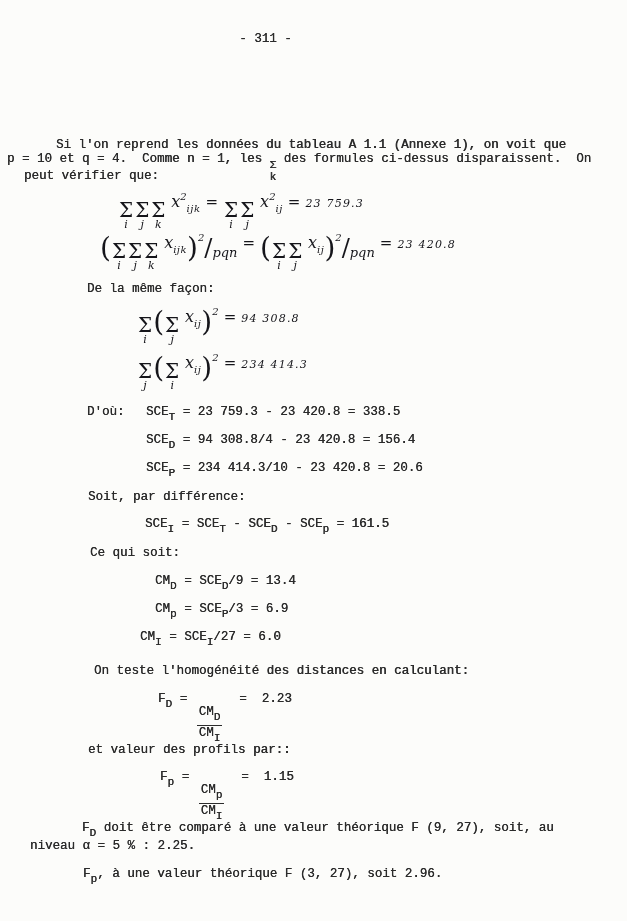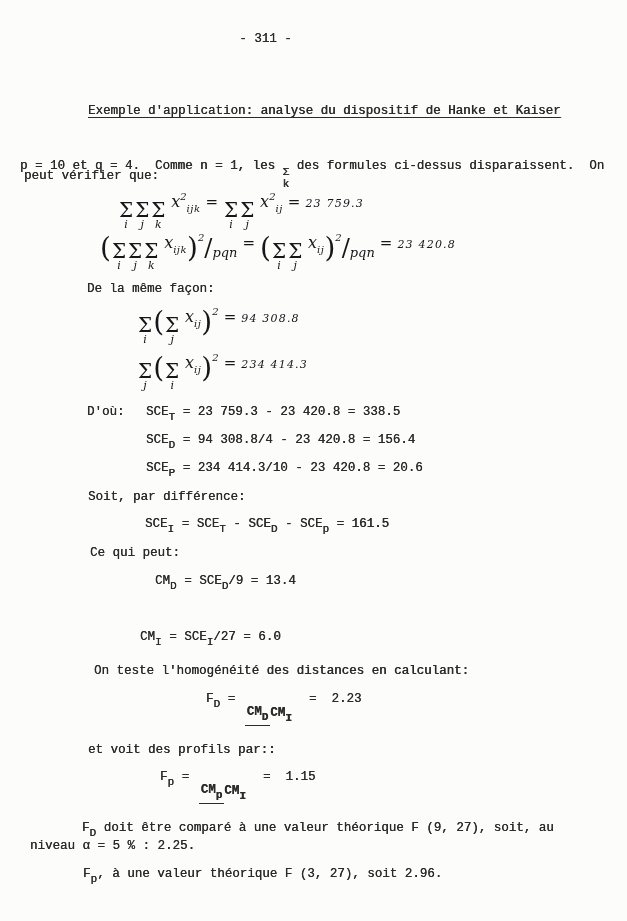--- a/index.html
+++ b/index.html
@@ -17,22 +17,22 @@
   .title { text-decoration:underline; text-underline-offset:3px; }
   .ts { font-size:11px; vertical-align:-4.5px; }       
   
   .kstack {
     display:inline-flex; flex-direction:column; align-items:center;
     vertical-align:-6px; line-height:1; font-size:11px;
   }
   .kstack span { line-height:1.05; }
   
   .frac {
-    display:inline-flex; flex-direction:row; align-items:center;
-    vertical-align:-13px; margin:0 2px; line-height:15px;font-weight:bold;
+    display:inline-flex; flex-direction:column; align-items:center;
+    vertical-align:-13px; margin:0 2px; line-height:15px;
   }
   .frac .fnum { border-bottom:1.3px solid #2b2b2b; padding:0 2px 0 2px; }
   .frac .fden { padding-top:0; }
   
   .hw {
     position:absolute; white-space:pre;
     font-family:"DejaVu Serif", serif; font-style:italic; color:#15151a;
     font-size:15px;
   }
   .sig {
@@ -50,50 +50,51 @@
   .bigslash { font-size:24px; font-style:normal; vertical-align:-8px; }
   .pqn { font-size:13px; vertical-align:-9px; }
 </style>
 </head>
 <body>
 
 <div class="page">
 
   <div class="t" style="left:0; top:32px; width:531px; text-align:center;">- 311 -</div>
 
-  <div class="t title" style="left:88px; top:104px;">Exemple d'application: analyse du dispositif de Hanke et Kaiser</div>
 
-  <div class="t" style="left:20px; top:152px;margin-top:7px;"><span>p = 10 et q = 4.  Comme n = 1, les </span><span class="kstack"><span>Σ</span><span>k</span></span><span> des formules ci-dessus disparaissent.  On</span></div>
+  <div class="t" style="left:56px; top:138px;">Si l'on reprend les données du tableau A 1.1 (Annexe 1), on voit que</div>
+  <div class="t" style="left:7px; top:152px;"><span>p = 10 et q = 4.  Comme n = 1, les </span><span class="kstack"><span>Σ</span><span>k</span></span><span> des formules ci-dessus disparaissent.  On</span></div>
   <div class="t" style="left:24px; top:169px;">peut vérifier que:</div>
 
   <div class="hw" style="left:118px; top:191px;"><span class="sig"><span class="sg">Σ</span><span class="su">i</span></span><span class="sig"><span class="sg">Σ</span><span class="su">j</span></span><span class="sig"><span class="sg">Σ</span><span class="su">k</span></span><span> </span><span class="var">x</span><span class="msup">2</span><span class="msub">ijk</span><span class="meq">=</span><span class="sig"><span class="sg">Σ</span><span class="su">i</span></span><span class="sig"><span class="sg">Σ</span><span class="su">j</span></span><span> </span><span class="var">x</span><span class="msup">2</span><span class="msub">ij</span><span class="meq">=</span><span class="mnum">23 759.3</span></div>
 
   <div class="hw" style="left:100px; top:231px;"><span class="bigp">(</span><span class="sig"><span class="sg">Σ</span><span class="su">i</span></span><span class="sig"><span class="sg">Σ</span><span class="su">j</span></span><span class="sig"><span class="sg">Σ</span><span class="su">k</span></span><span> </span><span class="var">x</span><span class="msub">ijk</span><span class="bigp">)</span><span class="msup">2</span><span class="bigslash">/</span><span class="pqn">pqn</span><span class="meq">=</span><span class="bigp">(</span><span class="sig"><span class="sg">Σ</span><span class="su">i</span></span><span class="sig"><span class="sg">Σ</span><span class="su">j</span></span><span> </span><span class="var">x</span><span class="msub">ij</span><span class="bigp">)</span><span class="msup">2</span><span class="bigslash">/</span><span class="pqn">pqn</span><span class="meq">=</span><span class="mnum">23 420.8</span></div>
 
   <div class="t" style="left:87px; top:282px;">De la même façon:</div>
 
   <div class="hw" style="left:137px; top:305px;"><span class="sig"><span class="sg">Σ</span><span class="su">i</span></span><span class="bigp">(</span><span class="sig"><span class="sg">Σ</span><span class="su">j</span></span><span> </span><span class="var">x</span><span class="msub">ij</span><span class="bigp">)</span><span class="msup">2</span><span class="meq">=</span><span class="mnum">94 308.8</span></div>
 
   <div class="hw" style="left:137px; top:351px;"><span class="sig"><span class="sg">Σ</span><span class="su">j</span></span><span class="bigp">(</span><span class="sig"><span class="sg">Σ</span><span class="su">i</span></span><span> </span><span class="var">x</span><span class="msub">ij</span><span class="bigp">)</span><span class="msup">2</span><span class="meq">=</span><span class="mnum">234 414.3</span></div>
 
   <div class="t" style="left:87px; top:405px;">D'où:</div>
   <div class="t" style="left:146px; top:405px;"><span>SCE</span><span class="ts">T</span><span> = 23 759.3 - 23 420.8 = 338.5</span></div>
   <div class="t" style="left:146px; top:433px;"><span>SCE</span><span class="ts">D</span><span> = 94 308.8/4 - 23 420.8 = 156.4</span></div>
   <div class="t" style="left:146px; top:461px;"><span>SCE</span><span class="ts">P</span><span> = 234 414.3/10 - 23 420.8 = 20.6</span></div>
 
   <div class="t" style="left:88px; top:490px;">Soit, par différence:</div>
   <div class="t" style="left:145px; top:517px;"><span>SCE</span><span class="ts">I</span><span> = </span><span>SCE</span><span class="ts">T</span><span> - </span><span>SCE</span><span class="ts">D</span><span> - </span><span>SCE</span><span class="ts">p</span><span> = 161.5</span></div>
 
-  <div class="t" style="left:90px; top:546px;">Ce qui peut:</div>
+  <div class="t" style="left:90px; top:546px;">Ce qui soit:</div>
   <div class="t" style="left:155px; top:574px;"><span>CM</span><span class="ts">D</span><span> = </span><span>SCE</span><span class="ts">D</span><span>/9 = 13.4</span></div>
+  <div class="t" style="left:155px; top:602px;"><span>CM</span><span class="ts">p</span><span> = </span><span>SCE</span><span class="ts">P</span><span>/3 = 6.9</span></div>
   <div class="t" style="left:140px; top:630px;"><span>CM</span><span class="ts">I</span><span> = </span><span>SCE</span><span class="ts">I</span><span>/27 = 6.0</span></div>
 
   <div class="t" style="left:88px; top:664px;margin-left:6px;">On teste l'homogénéité des distances en calculant:</div>
-  <div class="t" style="left:158px; top:692px;margin-left:48px;"><span>F</span><span class="ts">D</span><span> = </span><span class="frac"><span class="fnum"><span>CM</span><span class="ts">D</span></span><span class="fden"><span>CM</span><span class="ts">I</span></span></span><span>  =  2.23</span></div>
+  <div class="t" style="left:158px; top:692px;"><span>F</span><span class="ts">D</span><span> = </span><span class="frac"><span class="fnum"><span>CM</span><span class="ts">D</span></span><span class="fden"><span>CM</span><span class="ts">I</span></span></span><span>  =  2.23</span></div>
 
-  <div class="t" style="left:88px; top:743px;">et voit des profils par::</div>
+  <div class="t" style="left:88px; top:743px;">et valeur des profils par::</div>
   <div class="t" style="left:160px; top:770px;text-align:right;"><span>F</span><span class="ts">p</span><span> = </span><span class="frac"><span class="fnum"><span>CM</span><span class="ts">p</span></span><span class="fden"><span>CM</span><span class="ts">I</span></span></span><span>  =  1.15</span></div>
 
   <div class="t" style="left:82px; top:821px;"><span>F</span><span class="ts">D</span><span> doit être comparé à une valeur théorique F (9, 27), soit, au</span></div>
   <div class="t" style="left:30px; top:839px;">niveau α = 5 % : 2.25.</div>
   <div class="t" style="left:83px; top:867px;"><span>F</span><span class="ts">p</span><span>, à une valeur théorique F (3, 27), soit 2.96.</span></div>
 
 </div>
 
 </body></html>

